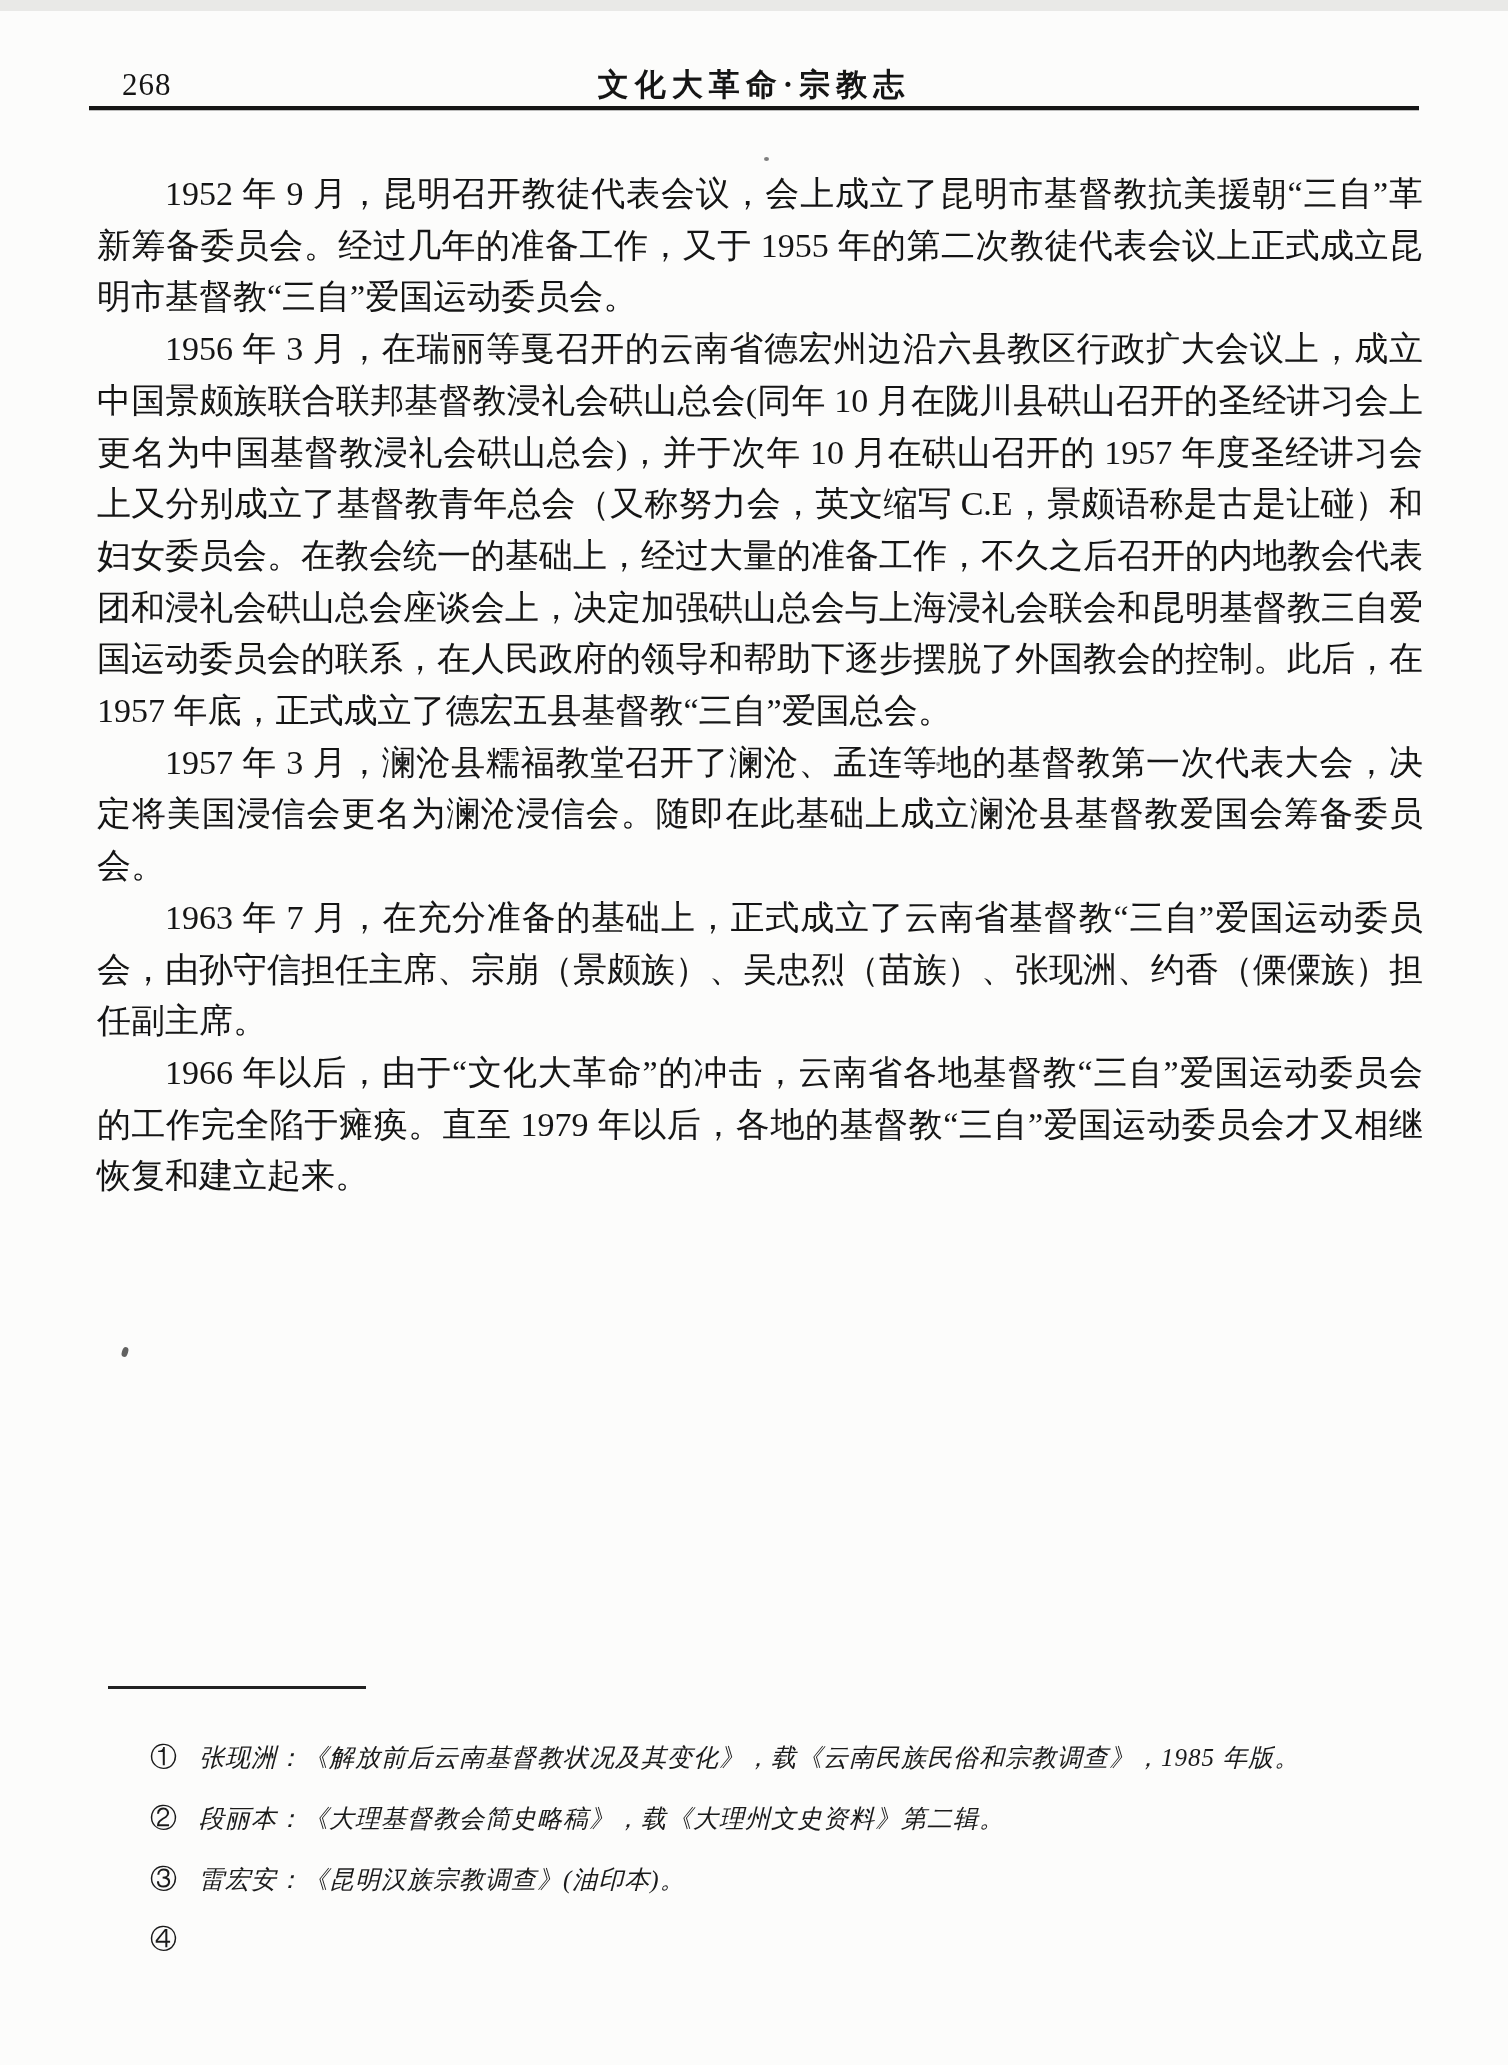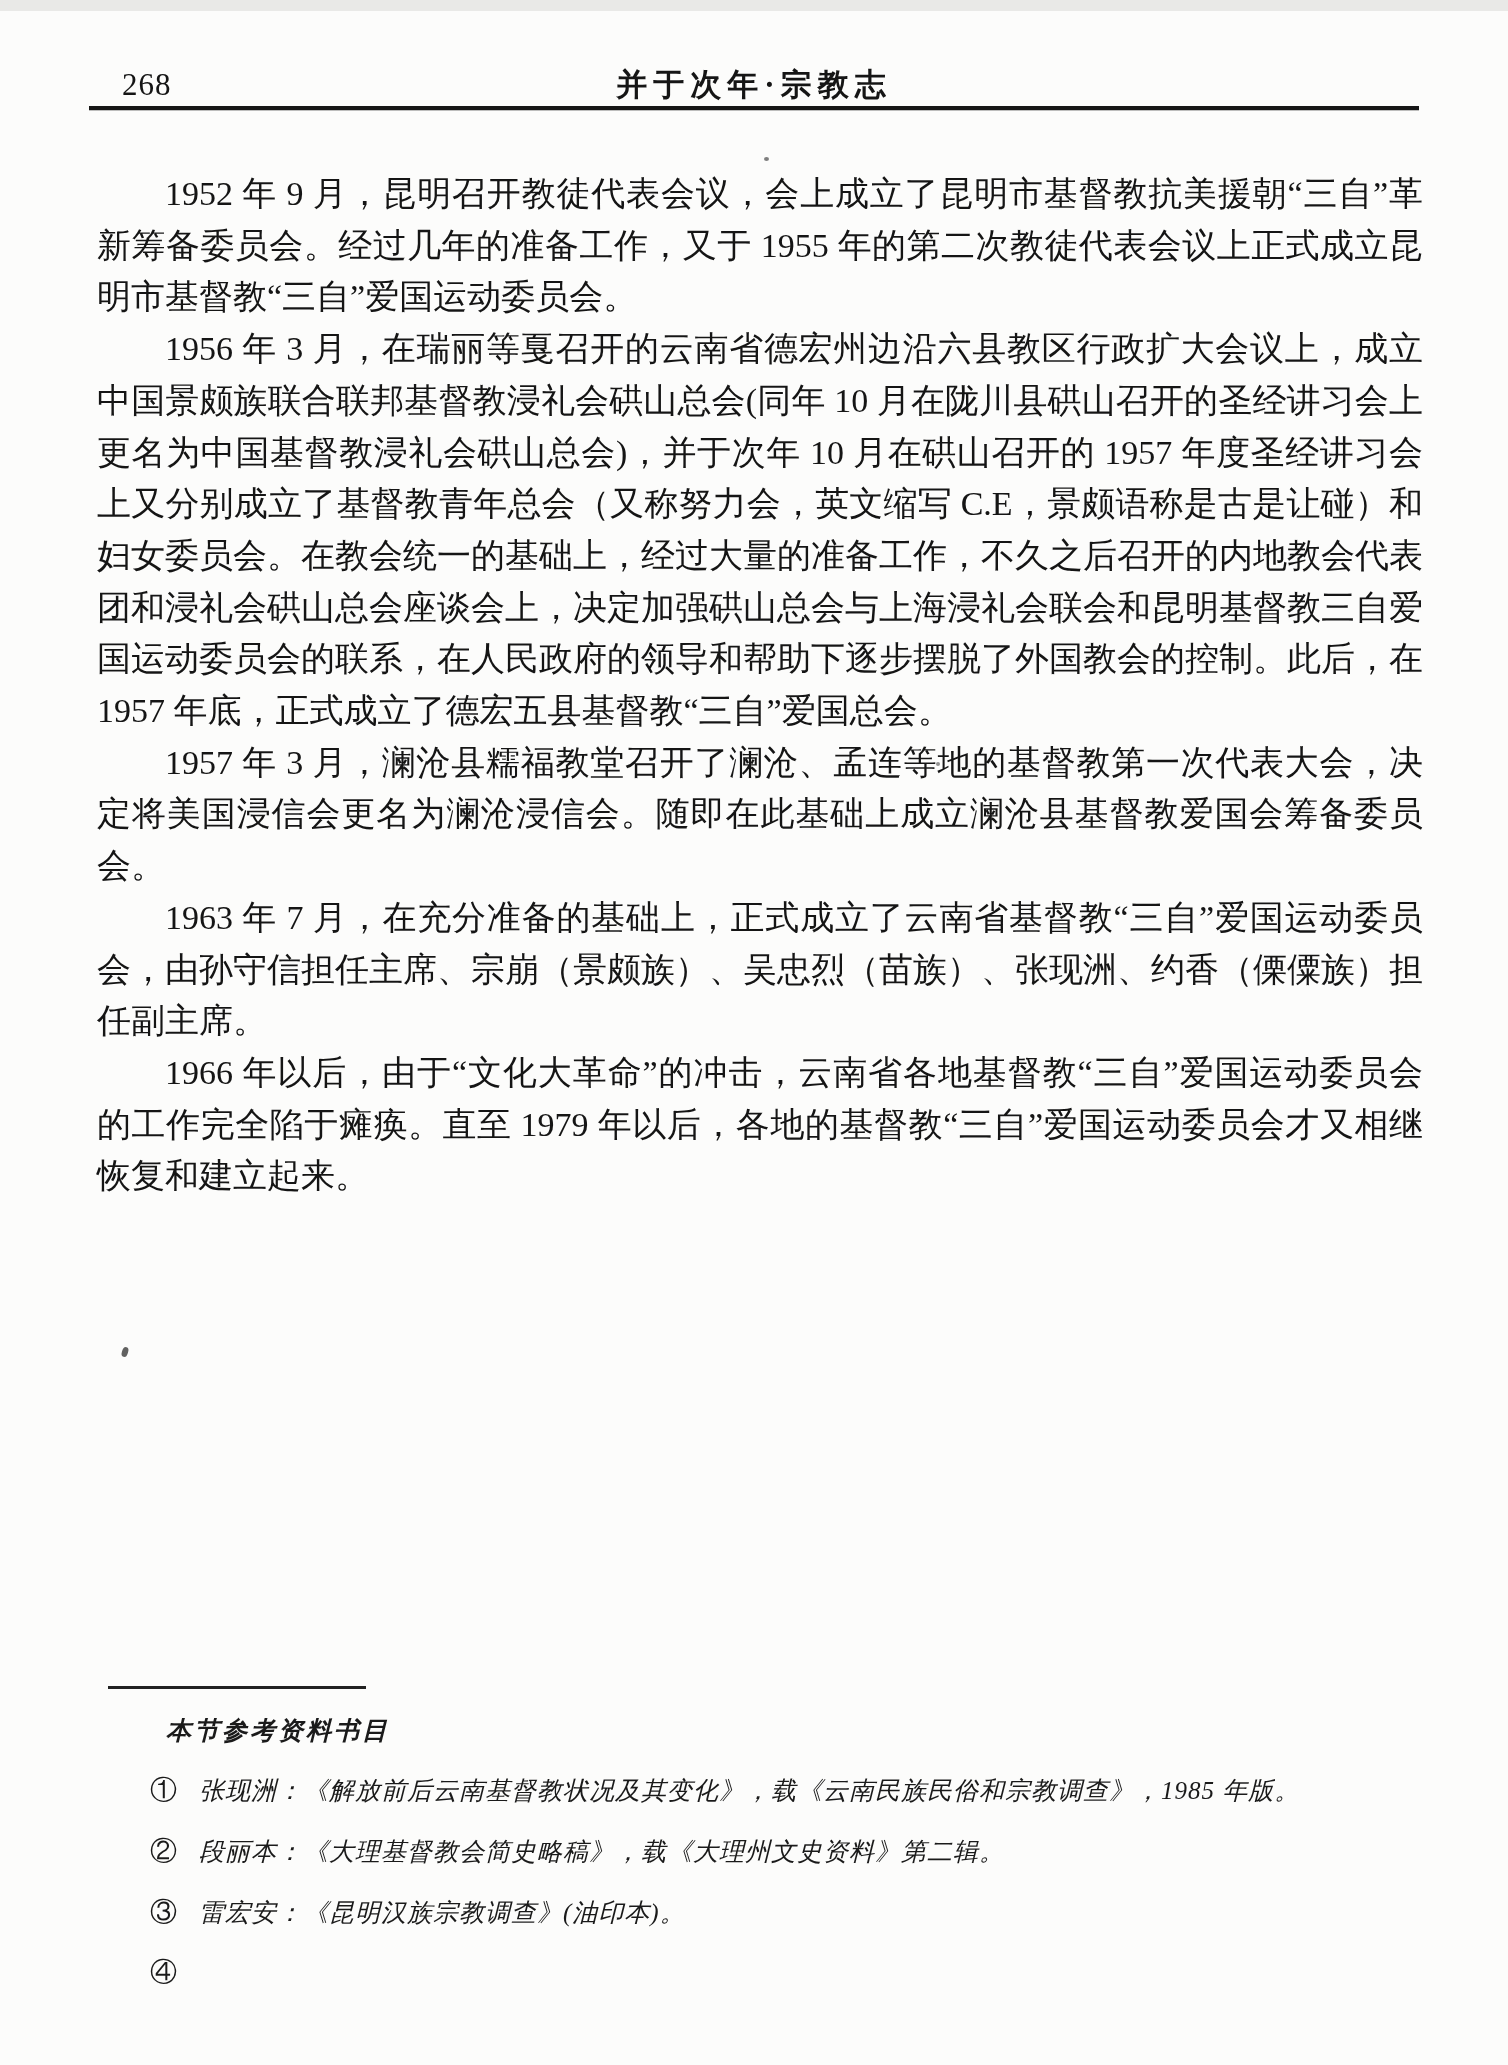--- a/index.html
+++ b/index.html
@@ -66,35 +66,34 @@
   .speck-a{left:764px;top:146px;width:5px;height:4px;opacity:.65;}
   .speck-b{left:122px;top:1336px;width:6px;height:10px;border-radius:45%;transform:rotate(18deg);opacity:.8;}
   .speck-c{left:936px;top:751px;width:4px;height:4px;opacity:.55;}
 </style>
 </head>
 <body>
 
 <div class="page">
 
   <div class="page-number">268</div>
-  <div class="header-title">并于次年·宗教志</div>
+  <div class="header-title">文化大革命·宗教志</div>
   <div class="header-rule"></div>
 
   <div class="body-text">
       <p class="para indent">1952 年 9 月，昆明召开教徒代表会议，会上成立了昆明市基督教抗美援朝“三自”革新筹备委员会。经过几年的准备工作，又于 1955 年的第二次教徒代表会议上正式成立昆明市基督教“三自”爱国运动委员会。</p>
       <p class="para indent">1956 年 3 月，在瑞丽等戛召开的云南省德宏州边沿六县教区行政扩大会议上，成立中国景颇族联合联邦基督教浸礼会硔山总会(同年 10 月在陇川县硔山召开的圣经讲习会上更名为中国基督教浸礼会硔山总会)，并于次年 10 月在硔山召开的 1957 年度圣经讲习会上又分别成立了基督教青年总会（又称努力会，英文缩写 C.E，景颇语称是古是让碰）和妇女委员会。在教会统一的基础上，经过大量的准备工作，不久之后召开的内地教会代表团和浸礼会硔山总会座谈会上，决定加强硔山总会与上海浸礼会联会和昆明基督教三自爱国运动委员会的联系，在人民政府的领导和帮助下逐步摆脱了外国教会的控制。此后，在 1957 年底，正式成立了德宏五县基督教“三自”爱国总会。</p>
       <p class="para indent">1957 年 3 月，澜沧县糯福教堂召开了澜沧、孟连等地的基督教第一次代表大会，决定将美国浸信会更名为澜沧浸信会。随即在此基础上成立澜沧县基督教爱国会筹备委员会。</p>
       <p class="para indent">1963 年 7 月，在充分准备的基础上，正式成立了云南省基督教“三自”爱国运动委员会，由孙守信担任主席、宗崩（景颇族）、吴忠烈（苗族）、张现洲、约香（傈僳族）担任副主席。</p>
       <p class="para indent">1966 年以后，由于“文化大革命”的冲击，云南省各地基督教“三自”爱国运动委员会的工作完全陷于瘫痪。直至 1979 年以后，各地的基督教“三自”爱国运动委员会才又相继恢复和建立起来。</p>
     </div>
 
   <div class="footnote-sep"></div>
 
   <div class="footnotes">
-    <div class="fn-heading">本节参考资料书目</div>
     <div>
         <div class="fn-item">
           <span class="fn-marker">①</span>
           <span class="fn-text">张现洲：《解放前后云南基督教状况及其变化》，载《云南民族民俗和宗教调查》，1985 年版。</span>
         </div>
         <div class="fn-item">
           <span class="fn-marker">②</span>
           <span class="fn-text">段丽本：《大理基督教会简史略稿》，载《大理州文史资料》第二辑。</span>
         </div>
         <div class="fn-item">

